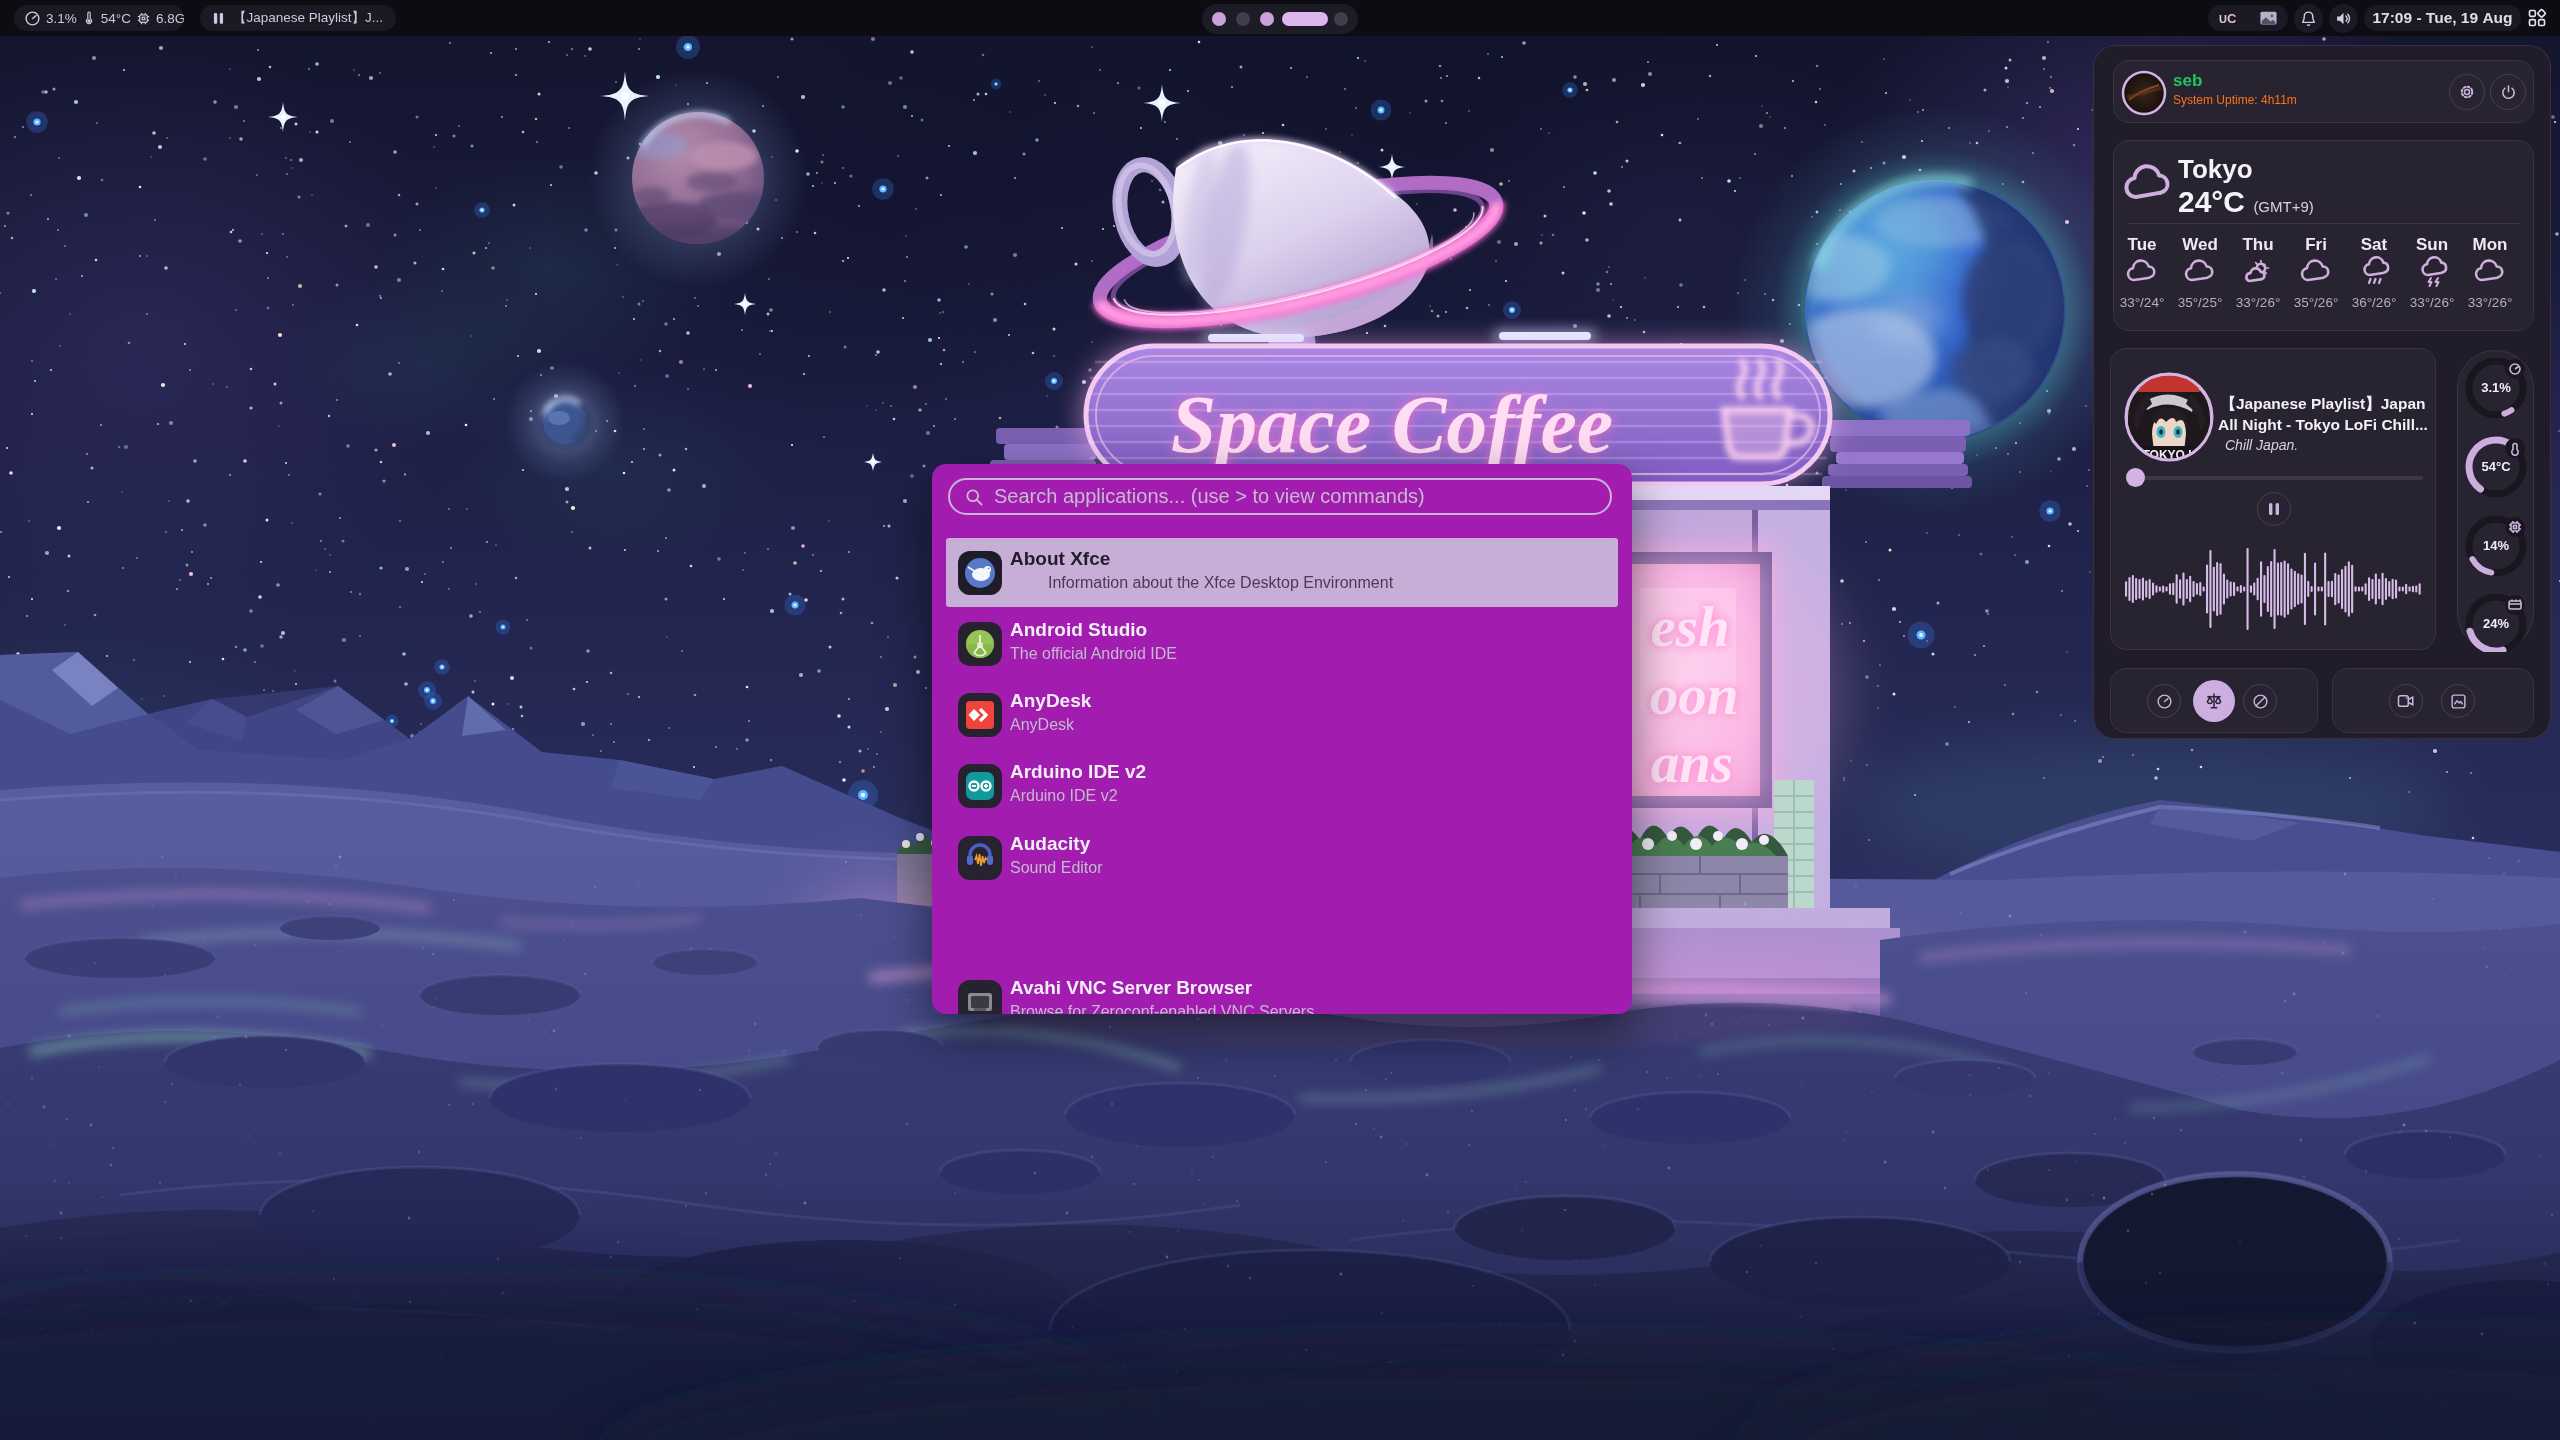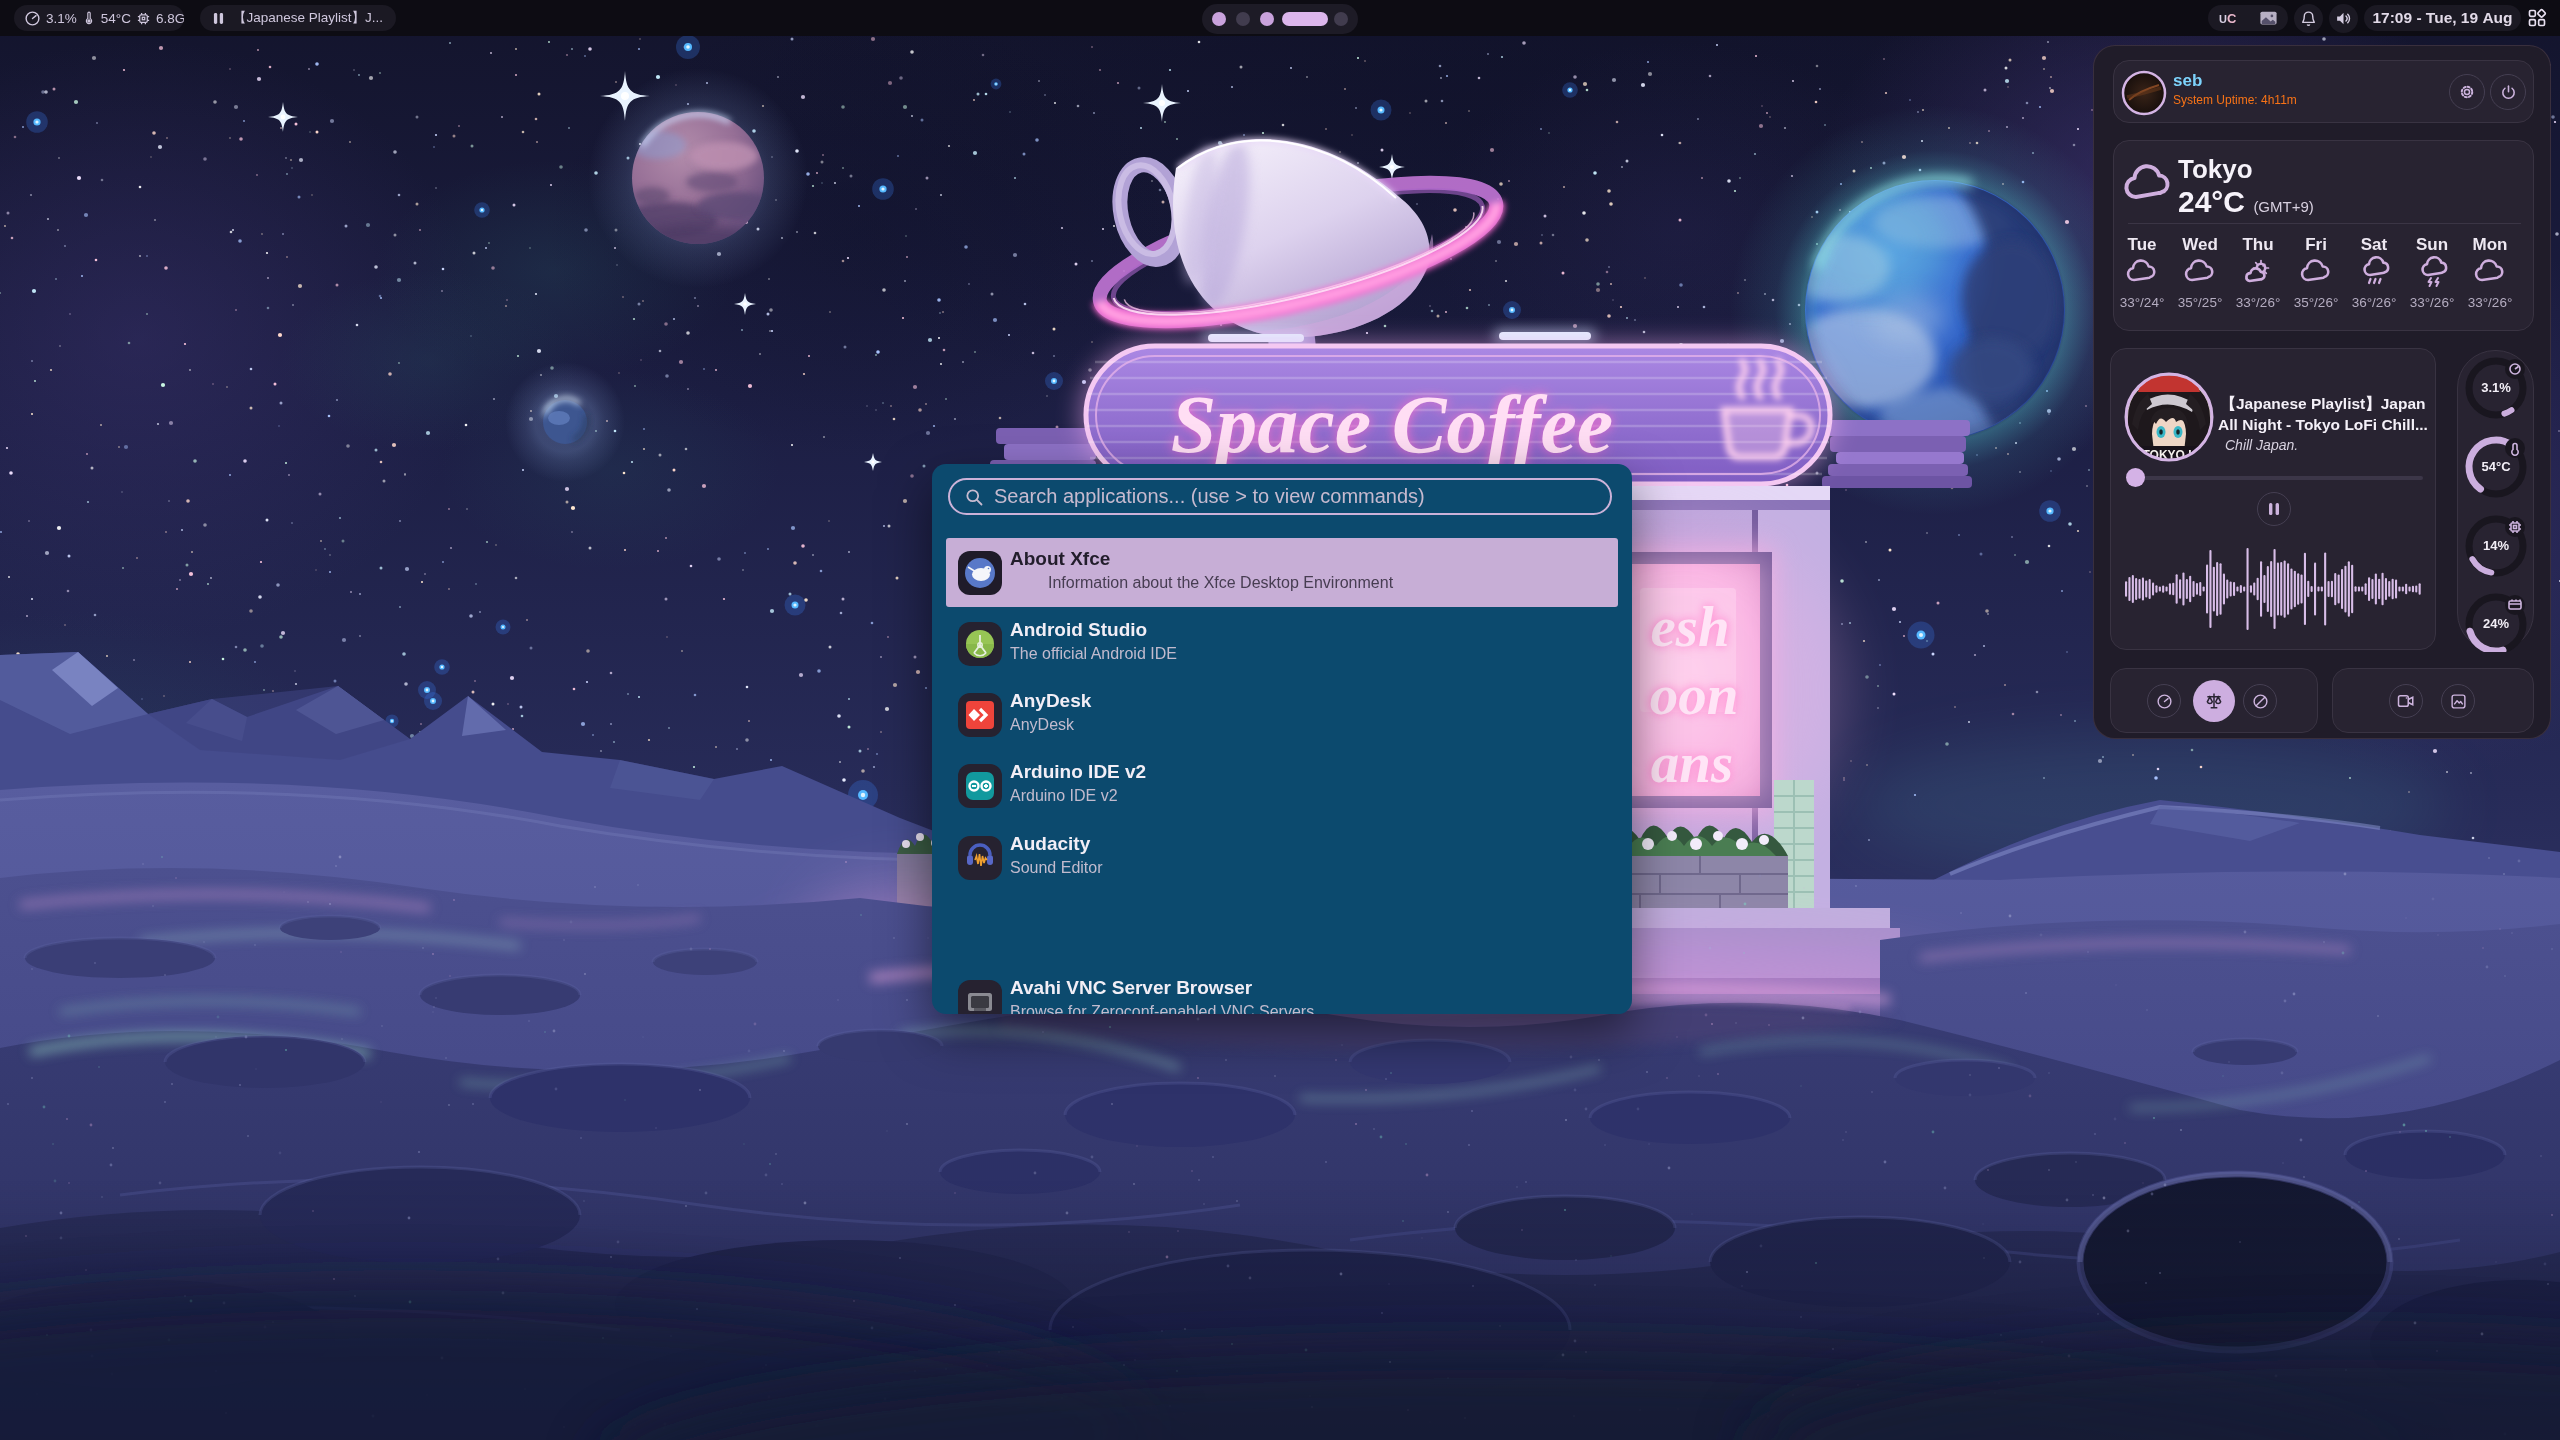--- a/index.html
+++ b/index.html
@@ -1,20 +1,20 @@
 <!DOCTYPE html>
 <html><head><meta charset="utf-8">
 <style>
 * { margin:0; padding:0; box-sizing:border-box; }
 html,body { width:2560px; height:1440px; overflow:hidden; background:#1c1e40; font-family:"Liberation Sans", sans-serif; }
 #wall { position:absolute; left:0; top:0; }
 #topbar { position:absolute; left:0; top:0; width:2560px; height:36px; background:#0d0c13; color:#cfc7dd; }
 .pill { position:absolute; top:5px; height:26px; background:#1b1923; border-radius:13px; display:flex; align-items:center; font-size:14px; color:#cfc7dd; white-space:nowrap; overflow:hidden; }
 .pill svg { flex:none; }
-#launcher { position:absolute; left:932px; top:464px; width:700px; height:550px; background:#0c4a6e; border-radius:14px; overflow:hidden; box-shadow:0 20px 50px rgba(0,0,0,.5); }
+#launcher { position:absolute; left:932px; top:464px; width:700px; height:550px; background:#a21caf; border-radius:14px; overflow:hidden; box-shadow:0 20px 50px rgba(0,0,0,.5); }
 #searchbox { position:absolute; left:16px; top:14px; width:664px; height:37px; border:2px solid #cbb2d8; border-radius:19px; display:flex; align-items:center; color:#c6bacf; font-size:20px; }
 .row { position:absolute; left:14px; width:672px; height:69px; border-radius:3px; }
 .rowhl { background:#c7aed6; }
 .tile { position:absolute; left:12px; top:13px; width:44px; height:44px; border-radius:12px; background:#262230; display:flex; align-items:center; justify-content:center; }
 .rtitle { position:absolute; left:64px; top:10px; font-size:19px; font-weight:bold; color:#f2eef6; }
 .rsub { position:absolute; left:64px; top:36px; font-size:16px; color:#c2bbce; }
 .rowhl .rtitle { color:#221d2b; }
 .rowhl .rsub { color:#473d52;margin-left:38px; }
 #sidebar { position:absolute; left:2093px; top:45px; width:458px; height:694px; background:#201c29; border-radius:22px; border:1px solid rgba(190,150,170,.16); }
 .card { position:absolute; background:#282331; border:1px solid #393342; border-radius:16px; }
@@ -2619,21 +2619,21 @@
         <linearGradient id="botdark" x1="0" y1="0" x2="0" y2="1">
     <stop offset="0" stop-color="#141730" stop-opacity="0"></stop>
           <stop offset="0.55" stop-color="#141730" stop-opacity="0.25"></stop>
           <stop offset="1" stop-color="#12152c" stop-opacity="0.55"></stop>
   </linearGradient>
 </defs>
       <circle cx="23" cy="23" r="21" fill="url(#avg)" stroke="#d4b4e4" stroke-width="2.5"></circle>
       <path d="M8 30 Q 18 21 38 15" stroke="#9a5228" stroke-width="2" fill="none" opacity="0.8"></path>
       <path d="M6 27 Q 20 24 40 18" stroke="#6b3a1c" stroke-width="3.5" fill="none" opacity="0.55"></path>
     </svg>
-  <div style="position:absolute;left:59px;top:10px;font-size:17px;font-weight:bold;color:#7dd3fc;">seb</div>
+  <div style="position:absolute;left:59px;top:10px;font-size:17px;font-weight:bold;color:#22c55e;">seb</div>
   <div style="position:absolute;left:59px;top:32px;font-size:12px;color:#f97316;">System Uptime: 4h11m</div>
 </div>
 <div class="cbtn" style="left:2449px; top:74px; width:36px; height:36px;">
   <svg width="18" height="18" viewBox="0 0 24 24" fill="none" stroke="#cdb4de" stroke-width="2" stroke-linecap="round">
       <circle cx="12" cy="12" r="3.4"></circle>
       <circle cx="12" cy="12" r="7" stroke-width="2.6" stroke-dasharray="2.6 2.9"></circle>
     </svg>
 </div>
 <div class="cbtn" style="left:2490px; top:74px; width:36px; height:36px;">
   <svg width="17" height="17" viewBox="0 0 24 24" fill="none" stroke="#cdb4de" stroke-width="2.2" stroke-linecap="round">

